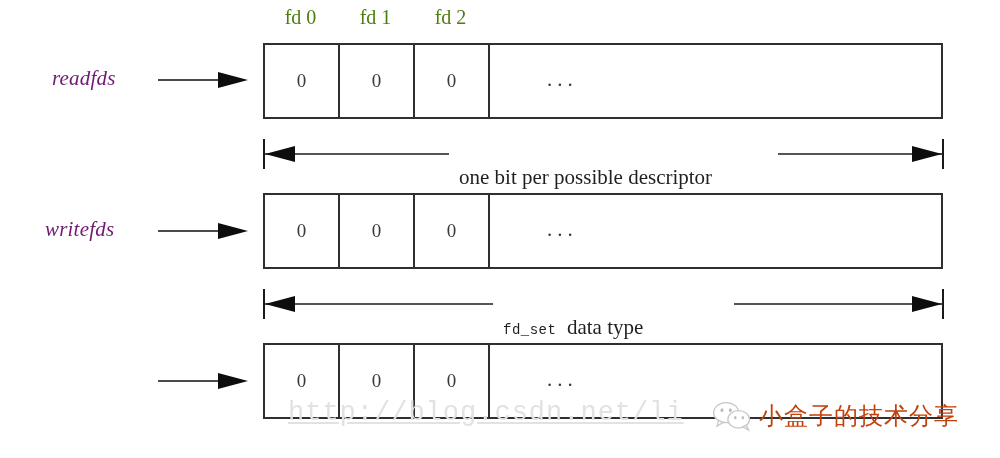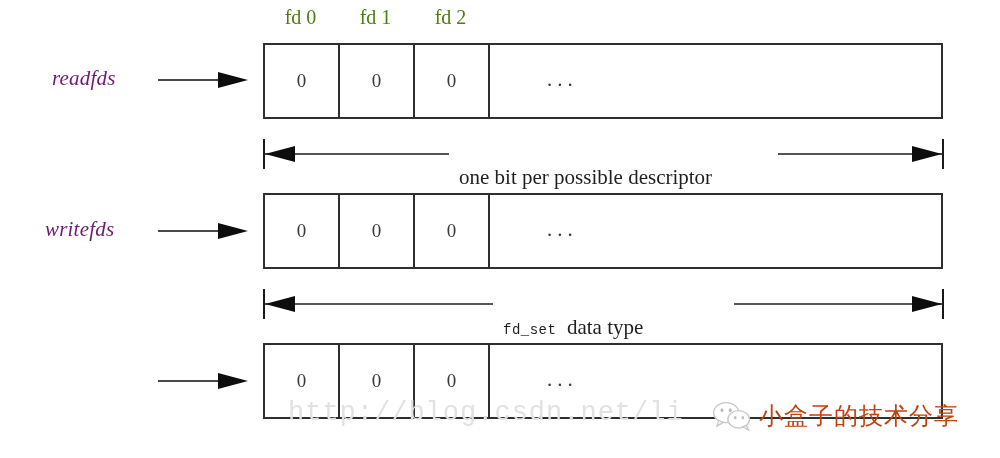--- a/index.html
+++ b/index.html
@@ -175,20 +175,21 @@
   .watermark-url {
     position: absolute;
     left: 288px;
     top: 398px;
     font-family: "Liberation Mono", "DejaVu Sans Mono", monospace;
     font-size: 27px;
     letter-spacing: 1px;
     color: #e2e2e2;
     white-space: nowrap;
     user-select: none;
+    text-decoration: underline;
   }
   .wechat-badge {
     position: absolute;
     left: 712px;
     top: 396px;
     height: 40px;
     display: flex;
     align-items: center;
     gap: 7px;
     color: #bdbdbd;

